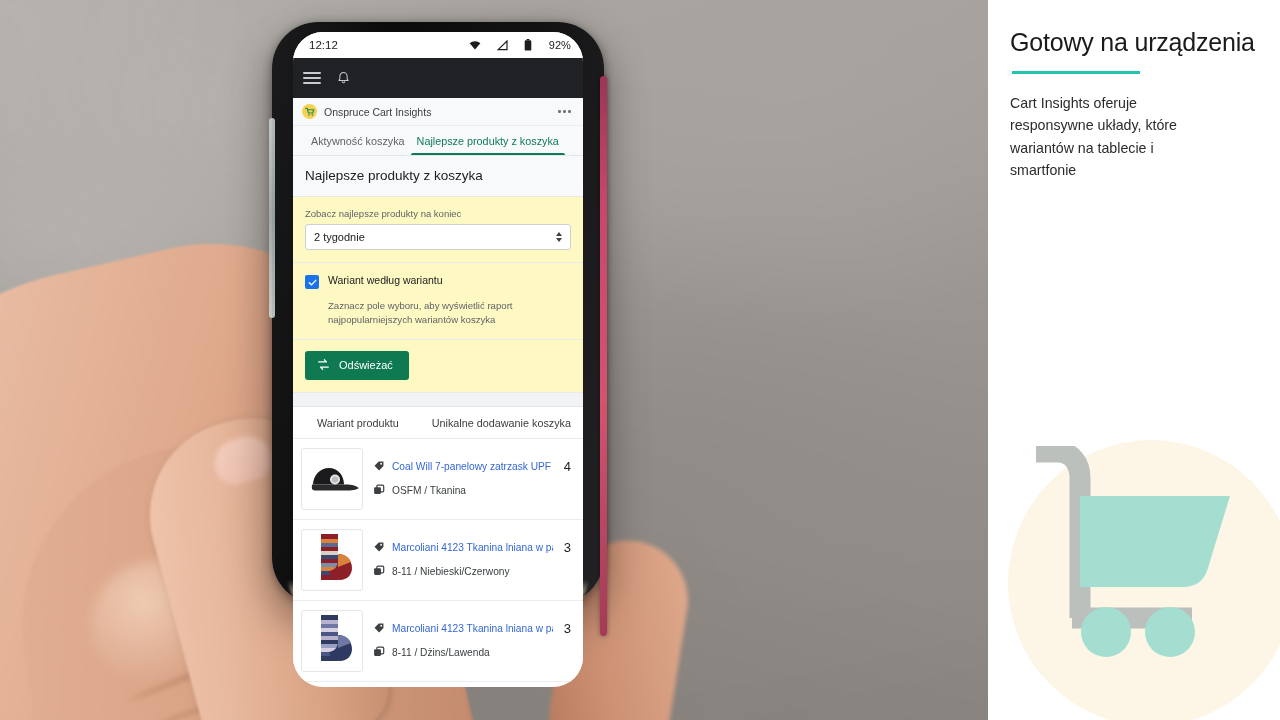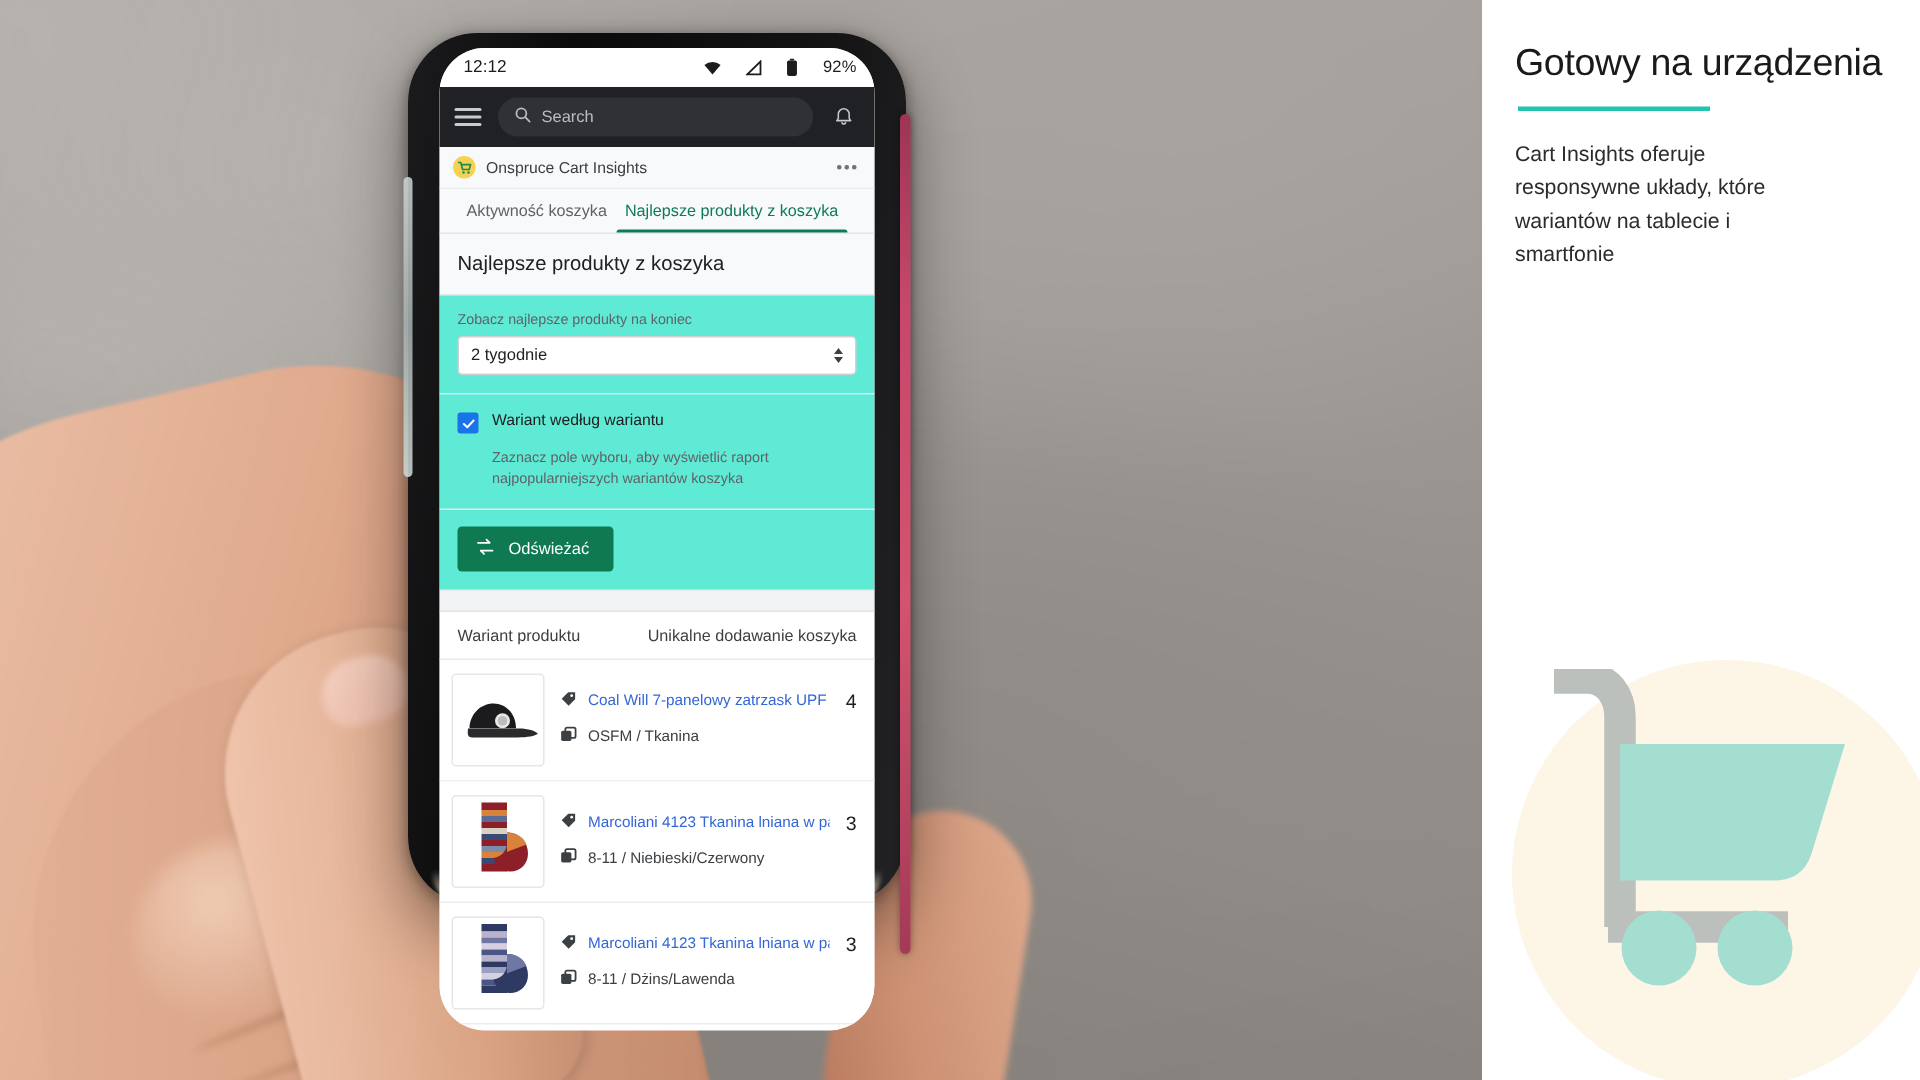--- a/index.html
+++ b/index.html
@@ -210,21 +210,21 @@
 
   
   #page-title-row {
     background: #f8f9fa;
     padding: 12px 12px 13px;
     border-bottom: 1px solid #e4e6e8;
   }
   #page-title { font-size: 13.5px; color: #202124; font-weight: 400; }
 
   .card-block {
-    background: #5eead4;
+    background: #fef9c3;
     padding: 11px 12px 12px;
     border-bottom: 1px solid #e8eaed;
   }
   .field-label { font-size: 9.5px; color: #5f6368; margin-bottom: 5px; }
   #period-select {
     height: 26px; border: 1px solid #cdd1d5; border-radius: 3px;
     background: #fff;
     display: flex; align-items: center; justify-content: space-between;
     padding: 0 8px;
   }
@@ -251,21 +251,21 @@
   }
 
   #table-gap { height: 14px; background: #f1f3f4; border-bottom: 1px solid #e2e4e6; }
 
   #table-head {
     display: flex; align-items: center;
     padding: 10px 12px 9px;
     border-bottom: 1px solid #e8eaed;
     background: #fff;
   }
-  #th-variant { font-size: 10.8px; color: #3c4043; flex: 1; }
+  #th-variant { font-size: 10.8px; color: #3c4043; flex: 1; margin-left: 12px; }
   #th-adds { font-size: 10.8px; color: #3c4043; }
 
   .prow {
     display: flex; align-items: center; gap: 10px;
     padding: 9px 12px 9px 8px;
     border-bottom: 1px solid #ebedef;
     background: #fff;
   }
   .thumb {
     width: 62px; height: 62px; flex: none;
@@ -367,29 +367,20 @@
           <span id="battery-pct">92%</span>
         </span>
       </div>
 
       <div id="app-bar">
         <div id="hamburger">
             <i></i>
             <i></i>
             <i></i>
           </div>
-        <div id="search-box">
-          <span>
-            <svg width="11" height="11" viewBox="0 0 12 12">
-              <circle cx="5" cy="5" r="3.6" fill="none" stroke="#b9bcc0" stroke-width="1.3"></circle>
-              <line x1="7.8" y1="7.8" x2="11" y2="11" stroke="#b9bcc0" stroke-width="1.3" stroke-linecap="round"></line>
-            </svg>
-          </span>
-          <span id="search-placeholder">Search</span>
-        </div>
         <div id="bell-btn">
           <svg width="13" height="14" viewBox="0 0 14 15">
             <path d="M7 1.6a3.9 3.9 0 0 0-3.9 3.9v3L2 10.1h10L10.9 8.5v-3A3.9 3.9 0 0 0 7 1.6Z" fill="none" stroke="#c9cacd" stroke-width="1.1" stroke-linejoin="round"></path>
             <path d="M5.7 11.6a1.35 1.35 0 0 0 2.6 0" fill="none" stroke="#c9cacd" stroke-width="1.1" stroke-linecap="round"></path>
           </svg>
         </div>
       </div>
 
       <div id="app-header">
         <div id="app-icon">

